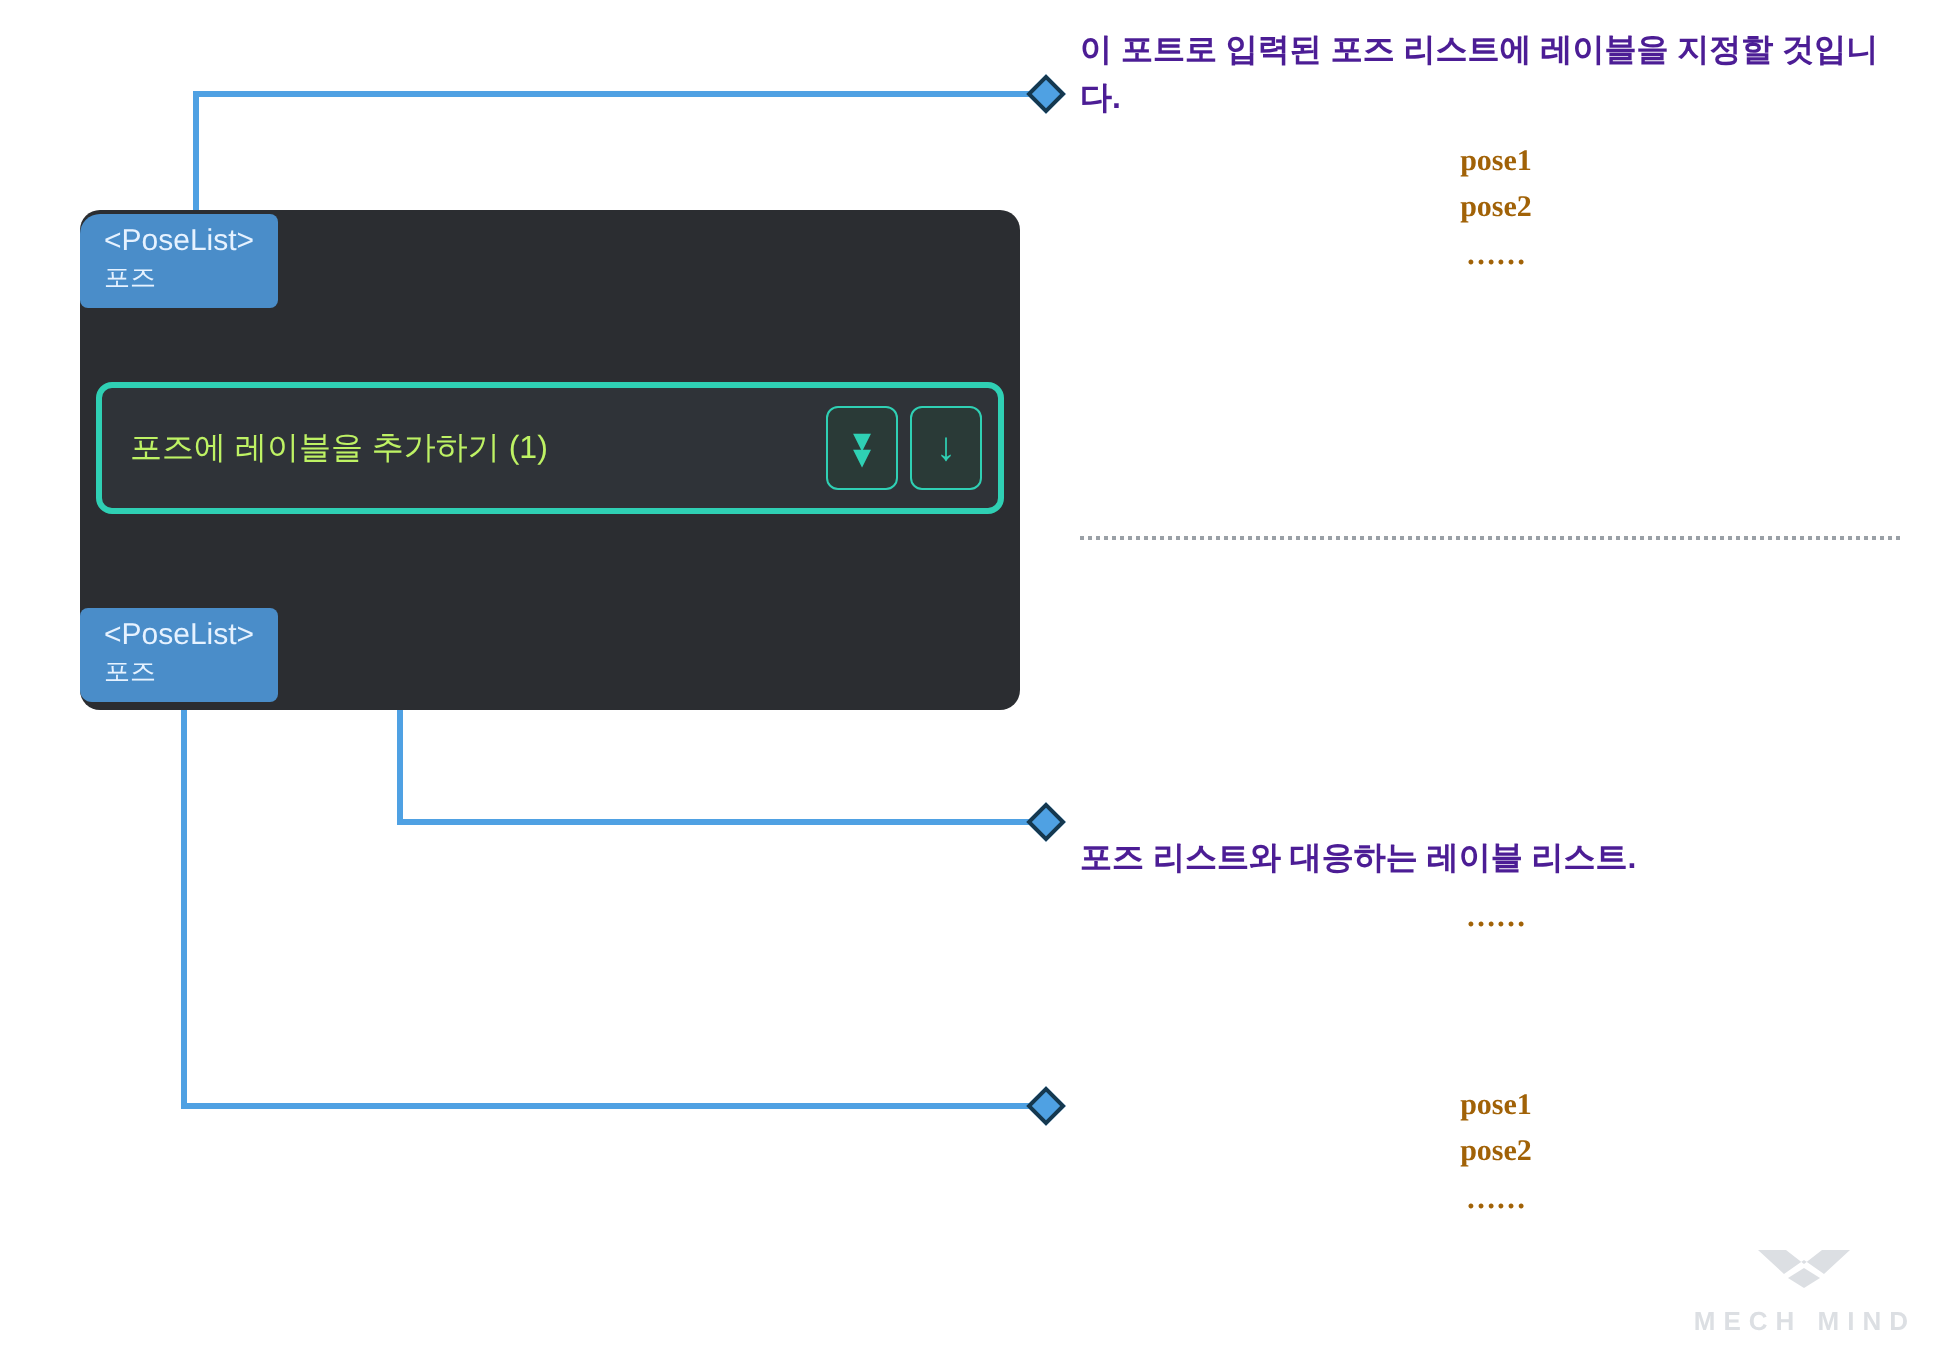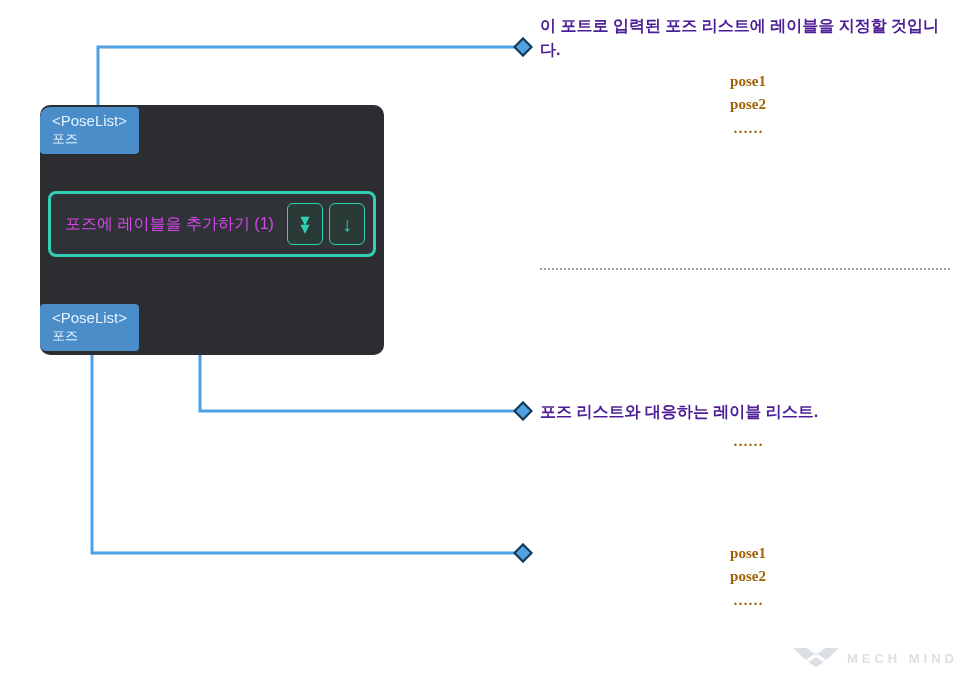--- a/index.html
+++ b/index.html
@@ -17,21 +17,21 @@
     left: 0; top: 0;
     width: 974px; height: 676px;
     pointer-events: none;
   }
 
   
   .node-panel {
     position: absolute;
     left: 40px;
     top: 105px;
-    width: 344px;
+    width: 470px;
     height: 250px;
     background: #2b2d31;
     border-radius: 10px;
     padding: 0;
   }
   .port {
     position: absolute;
     border-radius: 4px;
     padding: 5px 12px 7px 12px;
     font-size: 15px;
@@ -54,21 +54,21 @@
     height: 66px;
     border: 3px solid #2fd0b4;
     border-radius: 8px;
     background: #2f3338;
     display: flex;
     align-items: center;
     padding: 0 8px 0 14px;
   }
   .node-title {
     flex: 1;
-    color: #d946ef;
+    color: #bef264;
     font-size: 16px;
   }
   .node-btn {
     width: 36px; height: 42px;
     border-radius: 6px;
     background: #2a3a37;
     border: 1px solid #2fd0b4;
     margin-left: 6px;
     display: flex;
     align-items: center;
@@ -99,21 +99,21 @@
   .note .sample {
     font-family: Georgia, "Times New Roman", serif;
     font-size: 15px;
     color: #a16207;
     line-height: 1.55;
     padding-left: 6px;
     font-weight: 600;
     text-align: center;
   }
   #note1 { top: 14px; }
-  #note2 { top: 400px; }
+  #note2 { top: 418px; }
   #note3 { top: 542px; }
   #note2 .title, #note3 .title { margin-bottom: 6px; }
 
   .divider {
     position: absolute;
     left: 540px; width: 410px;
     top: 268px;
     border-top: 2px dotted #9aa0a6;
   }
 
@@ -134,20 +134,21 @@
     position: absolute;
     right: 16px; bottom: 8px;
     color: #dcdfe3;
     font-family: Arial, sans-serif;
     font-size: 13px;
     letter-spacing: 4px;
     font-weight: 600;
     display: flex;
     align-items: center;
     gap: 8px;
+    flex-direction: column;
   }
   .watermark svg { display:block; }
 </style>
 </head>
 <body>
 
 <svg class="connectors">
   <polyline points="98,108 98,47 520,47" fill="none" stroke="#4fa1e3" stroke-width="3"></polyline>
   <polyline points="200,352 200,411 520,411" fill="none" stroke="#4fa1e3" stroke-width="3"></polyline>
   <polyline points="92,352 92,553 520,553" fill="none" stroke="#4fa1e3" stroke-width="3"></polyline>

